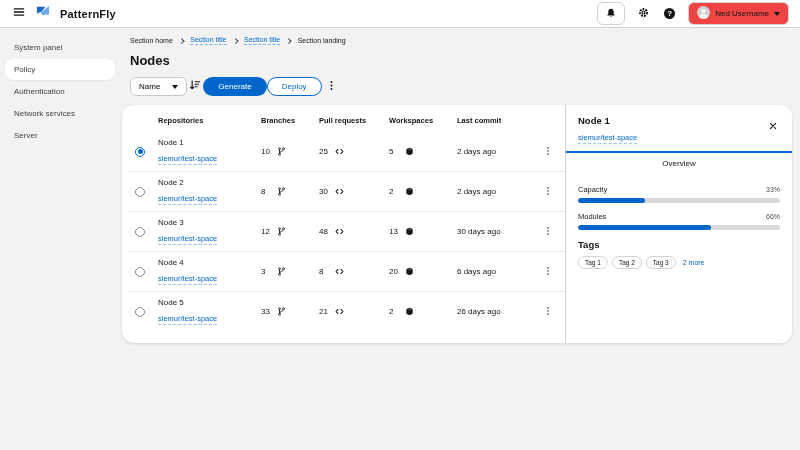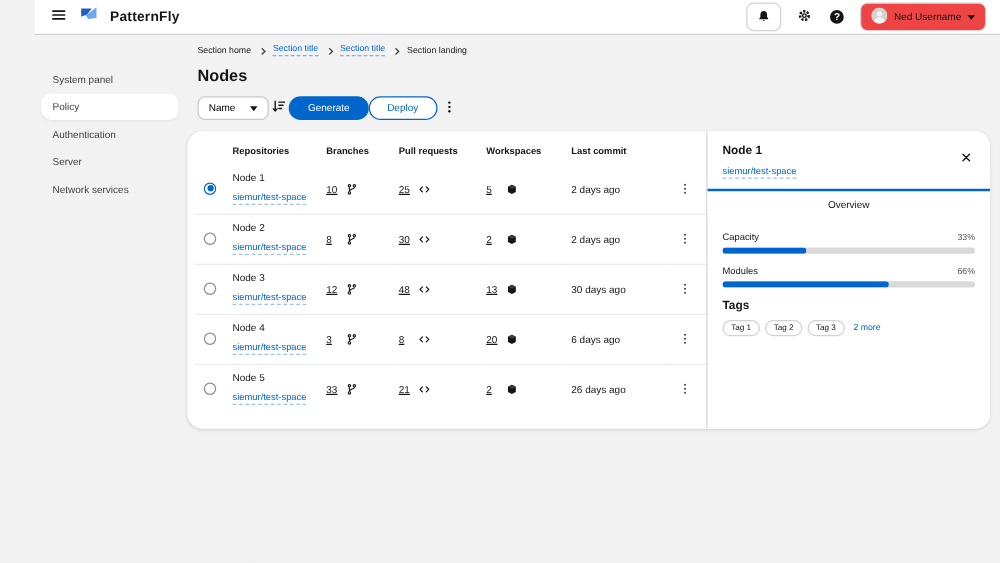--- a/index.html
+++ b/index.html
@@ -1,37 +1,37 @@
 <!DOCTYPE html>
 <html><head>
 <meta charset="utf-8">
 <style>
   * { box-sizing: border-box; margin: 0; padding: 0; }
   html,body { background:#e9e9e9; }
   body { font-family: "Liberation Sans", sans-serif; }
-  .page { width:800px; height:450px; background:#f2f2f2; color:#151515; overflow:hidden; position:relative;padding-left:28px; }
+  .page { width:800px; height:450px; background:#f2f2f2; color:#151515; overflow:hidden; position:relative; }
 
   
   .masthead { height:28px; background:#fff; border-bottom:1px solid #d2d2d2;
     display:flex; align-items:center; justify-content:space-between; padding:0 11px; }
   .m-left { display:flex; align-items:center; gap:9px; }
   .icon-btn { background:none; border:none; padding:2px; display:flex; align-items:center; cursor:pointer; }
   .brand { font-weight:bold; font-size:11px; letter-spacing:.2px; }
   .m-right { display:flex; align-items:center; gap:11px; }
   .bell-btn { border:1px solid #d2d2d2; border-radius:6px; background:#fff; padding:3px 8px; display:flex; align-items:center; cursor:pointer; }
   .q-icon { width:11px; height:11px; border-radius:50%; background:#151515; color:#fff; font-size:8px; font-weight:bold;
     display:flex; align-items:center; justify-content:center; line-height:1; }
   .user-chip { display:flex; align-items:center; gap:5px; border:1px solid #d2d2d2; border-radius:6px;
     background:#ef4444; padding:3px 8px; font-size:8px; color:#151515; cursor:pointer; font-family:inherit; }
   .caret { width:0; height:0; border-left:3px solid transparent; border-right:3px solid transparent; border-top:4px solid #151515; display:inline-block; }
 
   
   .body-row { display:flex; height:421px; }
   .sidebar { width:120px; flex-shrink:0; background:#f2f2f2; padding-top:9px; }
-  .sidebar ul { list-style:none;margin-top:16px; }
+  .sidebar ul { list-style:none; }
   .nav-item { font-size:8px; color:#3c3f42; padding:6px 9px; margin:0 5px 1px; border-radius:8px; cursor:pointer; }
   .nav-item.current { background:#fff; box-shadow:0 1px 2px rgba(0,0,0,.06); }
 
   .main { flex:1; min-width:0; padding:6px 8px 0 2px; }
 
   
   .breadcrumb { list-style:none; display:flex; align-items:center; gap:7px; margin:2px 0 0 8px; font-size:7px; }
   .crumb { display:flex; align-items:center; gap:7px; }
   .crumb-label { color:#151515; cursor:pointer; }
   .crumb-label.is-link { color:#0066cc; border-bottom:1px dashed #7fb2e5; padding-bottom:1px; }
@@ -53,21 +53,21 @@
   .table-wrap { flex:1; min-width:0; padding:3px 0 12px 6px; }
   table { width:100%; border-collapse:collapse; table-layout:fixed; }
   th { text-align:left; font-size:7.5px; font-weight:700; padding:8px 4px 7px; color:#151515;margin-left:33px; }
   td { padding:6px 4px; vertical-align:middle; }
   tbody tr + tr td { border-top:1px solid #ebebeb; }
   .radio { display:inline-block; width:10px; height:10px; border-radius:50%; border:1px solid #8a8d90; background:#fff; position:relative; cursor:pointer; margin-left:3px; }
   .radio.checked { border-color:#0066cc; }
   .radio.checked::after { content:""; position:absolute; inset:1.5px; border-radius:50%; background:#0066cc; }
   .node-name { font-size:8px; color:#151515; }
   .row-link { font-size:7.5px; color:#0066cc; border-bottom:1px dashed #9cc3ea; display:inline-block; padding-bottom:1px; margin-top:2px; cursor:pointer; }
-  .metric { display:flex; align-items:flex-end;text-decoration:underline; }
+  .metric { display:flex; align-items:flex-end; }
   .num { display:inline-block; width:16px; font-size:8px; }
   .commit { font-size:8px; }
   .m-icon { display:flex; }
 
   
   .drawer { width:227px; flex-shrink:0; border-left:1px solid #d2d2d2; background:#fff; display:flex; flex-direction:column; }
   .drawer-head { display:flex; justify-content:space-between; align-items:flex-start; padding:10px 12px 7px; }
   .d-title { font-size:9.5px; font-weight:700; }
   .d-link { font-size:7.5px; color:#0066cc; border-bottom:1px dashed #9cc3ea; display:inline-block; margin-top:4px; padding-bottom:1px; cursor:pointer; }
   .close-btn { background:none; border:none; padding:3px; cursor:pointer; display:flex; }
@@ -159,25 +159,25 @@
 
           <li class="nav-item current">
             <span>Policy</span>
           </li>
 
           <li class="nav-item">
             <span>Authentication</span>
           </li>
 
           <li class="nav-item">
+            <span>Network services</span>
+          </li>
+
+          <li class="nav-item">
             <span>Server</span>
-          </li>
-
-          <li class="nav-item">
-            <span>Network services</span>
           </li>
         </ul>
     </nav>
 
     <main class="main">
       <ol class="breadcrumb">
 
           <li class="crumb">
             <span class="crumb-label">Section home</span>
             <span class="sep"></span>

